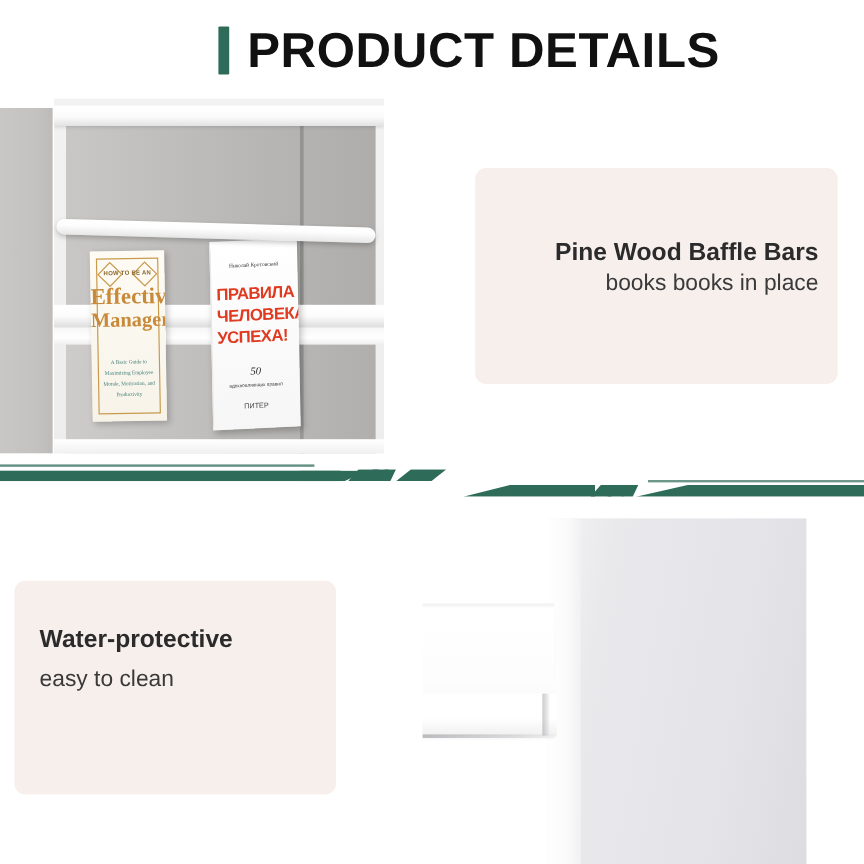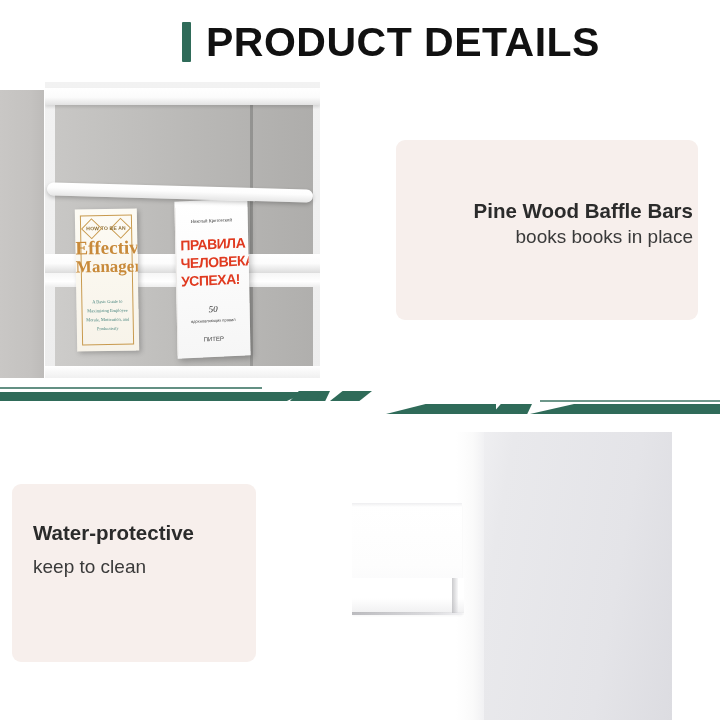--- a/index.html
+++ b/index.html
@@ -158,32 +158,32 @@
   .ru-spine-red {
     position: absolute; left: -5px; top: 40px; width: 5px; height: 42px;
     background: #E03A20; opacity: .85;
   }
 
   
   .feature-box {
     position: absolute; background: #F7EFEC; border-radius: 9px;
   }
   .box-top-right { left: 396px; top: 140px; width: 302px; height: 180px; }
-  .box-bottom-left { left: 12px; top: 484px; width: 244px; height: 178px; }
+  .box-bottom-left { left: 12px; top: 484px; width: 268px; height: 178px; }
 
   .feat-title {
     font-size: 20.5px; font-weight: bold; color: #2b2b2b;
     line-height: 26px;
   }
   .feat-sub {
     font-size: 19px; font-weight: normal; color: #3a3a3a;
     line-height: 26px;
   }
   .box-top-right .feat-wrap {
-    position: absolute; right: 5px; top: 58px; text-align: right;
+    position: absolute; right: 16px; top: 58px; text-align: right;
   }
   .box-bottom-left .feat-wrap {
     position: absolute; left: 21px; top: 36px; text-align: left;
   }
 
   
   .divider-group { position: absolute; left: 0; top: 378px; width: 720px; height: 48px; }
   .dv { position: absolute; background: #2F6B59; }
 
   
@@ -332,21 +332,21 @@
     <div class="dv dv-r-start"></div>
     <div class="dv dv-slash dv-r-s1"></div>
     <div class="dv dv-slash dv-r-s2"></div>
     <div class="dv dv-slash dv-r-s3"></div>
     <div class="dv dv-r-main"></div>
   </div>
 
   <div class="feature-box box-bottom-left">
     <div class="feat-wrap">
       <div class="feat-title">Water-protective</div>
-      <div class="feat-sub" style="margin-top:8px;">keep to clean</div>
+      <div class="feat-sub" style="margin-top:8px;">easy to clean</div>
     </div>
   </div>
 
   <div class="photo-varnish">
     <div class="vn-big-panel"></div>
     <div class="vn-edge-strip"></div>
     <div class="vn-side-panel"></div>
     <div class="vn-top-notch"></div>
     <div class="vn-side-shelf"></div>
     <div class="vn-inner-line"></div>

